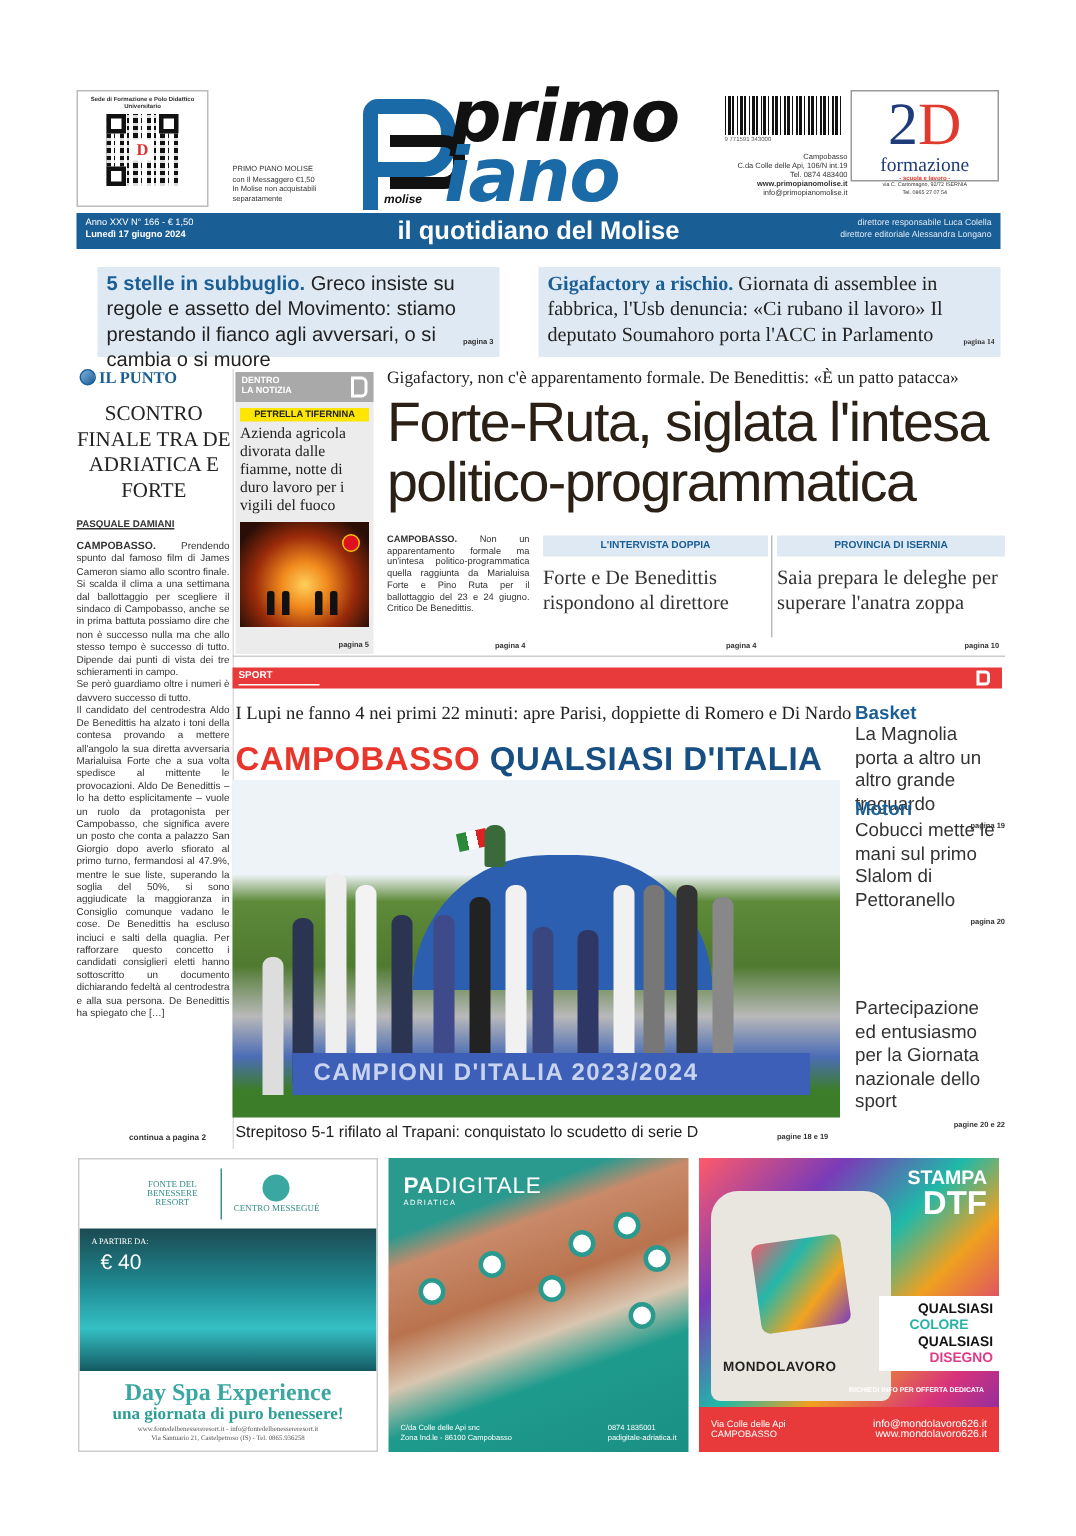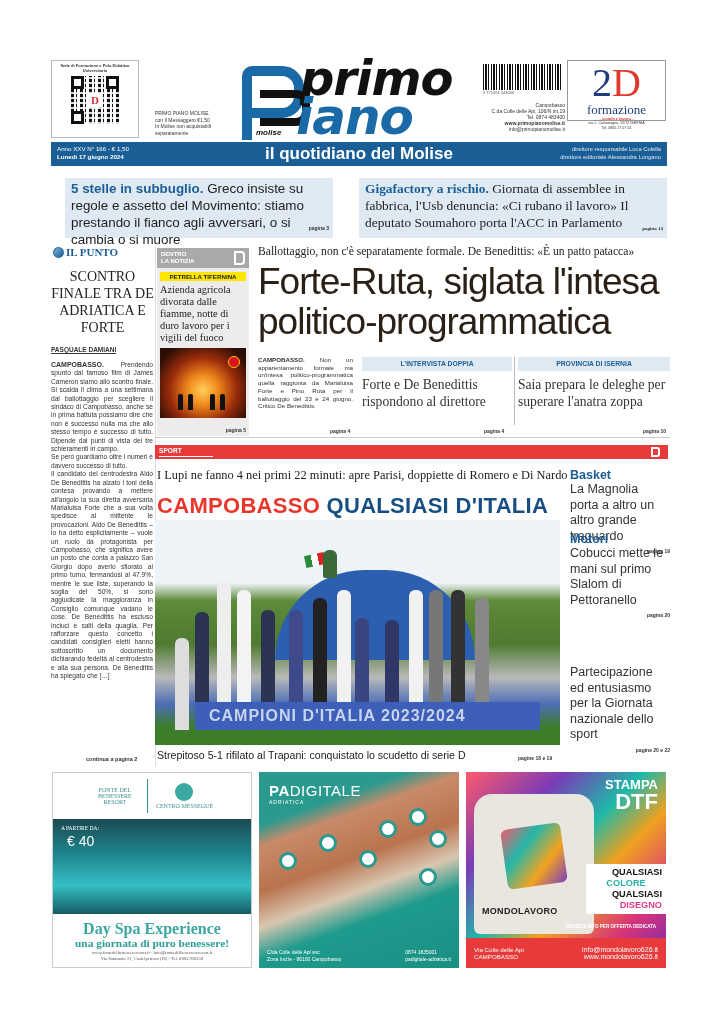--- a/index.html
+++ b/index.html
@@ -233,21 +233,21 @@
   <div class="photo">
     <span class="fig" style="left:18px"></span>
     <span class="fig" style="left:28px"></span>
     <span class="fig" style="left:50px"></span>
     <span class="fig" style="left:60px"></span>
     <span class="badge"></span>
   </div>
   <div class="pg">pagina 5</div>
 </div>
 
-<div class="abs lead-kicker">Ballottaggio, non c'è separatamente formale. De Benedittis: «È un patto patacca»</div>
+<div class="abs lead-kicker">Gigafactory, non c'è apparentamento formale. De Benedittis: «È un patto patacca»</div>
 <div class="abs lead-title">Forte-Ruta, siglata l'intesa politico-programmatica</div>
 <div class="abs lead-body"><span class="dl">CAMPOBASSO.</span><span> Non un apparentamento formale ma un'intesa politico-programmatica quella raggiunta da Marialuisa Forte e Pino Ruta per il ballottaggio del 23 e 24 giugno. Critico De Benedittis.</span></div>
 <div class="abs pg-small" style="left:330px; top:428px;">pagina 4</div>
 
 <div class="abs sub-box sub-1">
   <div class="lbl">L'INTERVISTA DOPPIA</div>
   <div class="ttl">Forte e De Benedittis rispondono al direttore</div>
 </div>
 <div class="abs pg-small" style="left:484px; top:428px;">pagina 4</div>
 <div class="abs vrule"></div>

